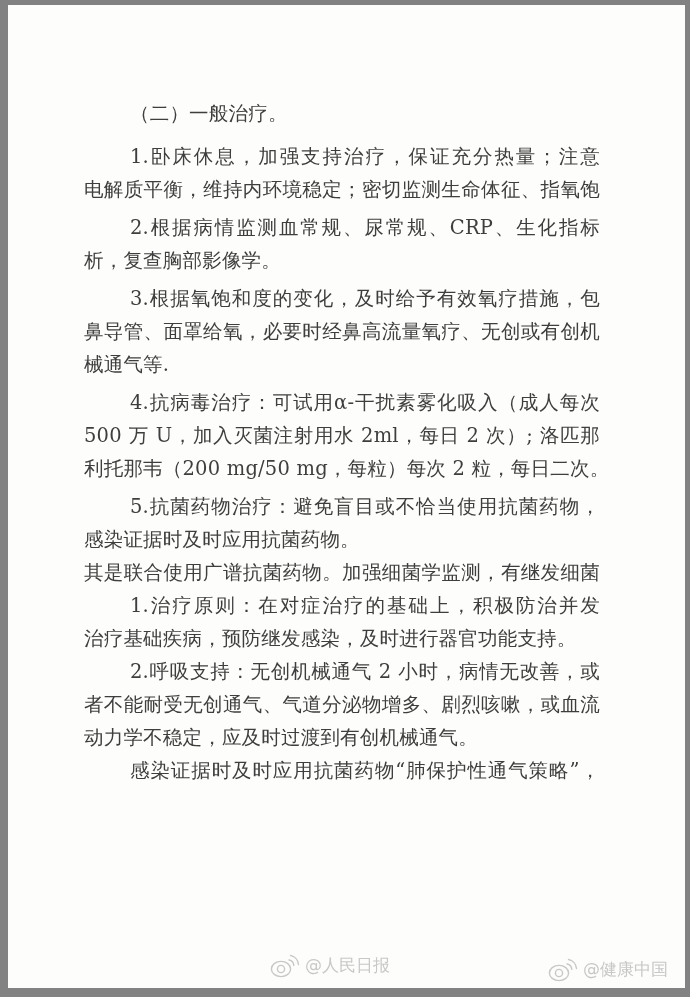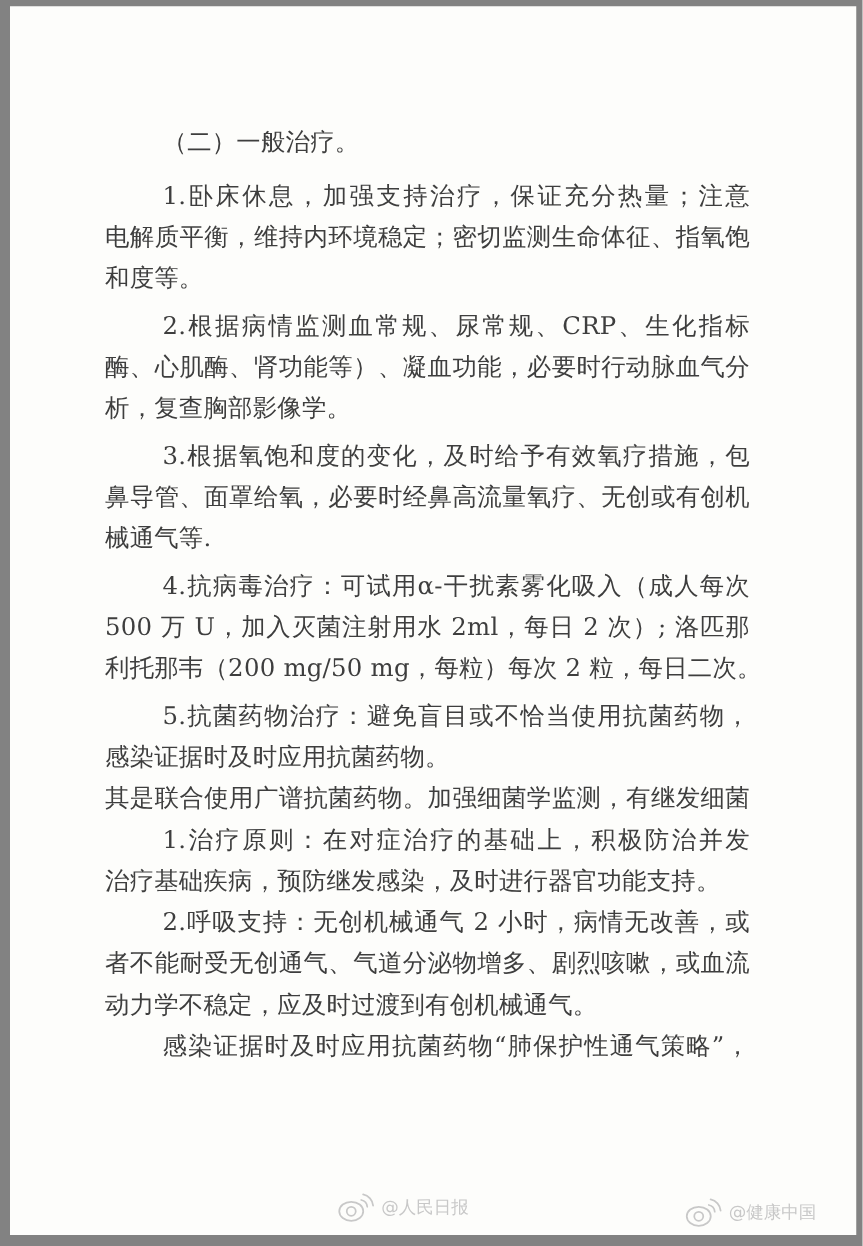--- a/index.html
+++ b/index.html
@@ -38,39 +38,37 @@
   }
   .line.ind { text-indent: 46px; }
   .line.bk-s { margin-top: 5px; }
   .line.bk-l { margin-top: 10px; }
   .wm {
     position: absolute;
     display: flex;
     align-items: center;
     gap: 5px;
     color: var(--wm, #c8c8c8);
-    font-size: 14px;
+    font-size: 17px;
     font-family: "DejaVu Sans", "Liberation Sans", sans-serif;
     white-space: nowrap;
   }
   .wm svg { display: block; }
   .wm-left  { left: 270px; top: 952px; }
   .wm-right { left: 548px; top: 956px; text-align: right; }
 </style>
 </head>
 <body style="--frame: #828282; --page: #fdfdfb; --ink: #3e3e3e; --wm: #c8c8c8;">
 
 <div class="page">
   <div class="doc" id="doc">
       <div class="line ind">（二）一般治疗。</div>
       <div class="line ind full bk-l">1.卧床休息，加强支持治疗，保证充分热量；注意水、</div>
       <div class="line full">电解质平衡，维持内环境稳定；密切监测生命体征、指氧饱</div>
-      <div class="line">和度等。</div>
       <div class="line ind full bk-s">2.根据病情监测血常规、尿常规、CRP、生化指标（肝</div>
-      <div class="line full">酶、心肌酶、肾功能等）、凝血功能，必要时行动脉血气分</div>
       <div class="line">析，复查胸部影像学。</div>
       <div class="line ind full bk-s">3.根据氧饱和度的变化，及时给予有效氧疗措施，包括</div>
       <div class="line full">鼻导管、面罩给氧，必要时经鼻高流量氧疗、无创或有创机</div>
       <div class="line">械通气等.</div>
       <div class="line ind full bk-s">4.抗病毒治疗：可试用α-干扰素雾化吸入（成人每次</div>
       <div class="line full">500 万 U，加入灭菌注射用水 2ml，每日 2 次）; 洛匹那韦/</div>
       <div class="line">利托那韦（200 mg/50 mg，每粒）每次 2 粒，每日二次。</div>
       <div class="line ind full bk-s">5.抗菌药物治疗：避免盲目或不恰当使用抗菌药物，尤</div>
       <div class="line">感染证据时及时应用抗菌药物。</div>
       <div class="line full">其是联合使用广谱抗菌药物。加强细菌学监测，有继发细菌</div>

